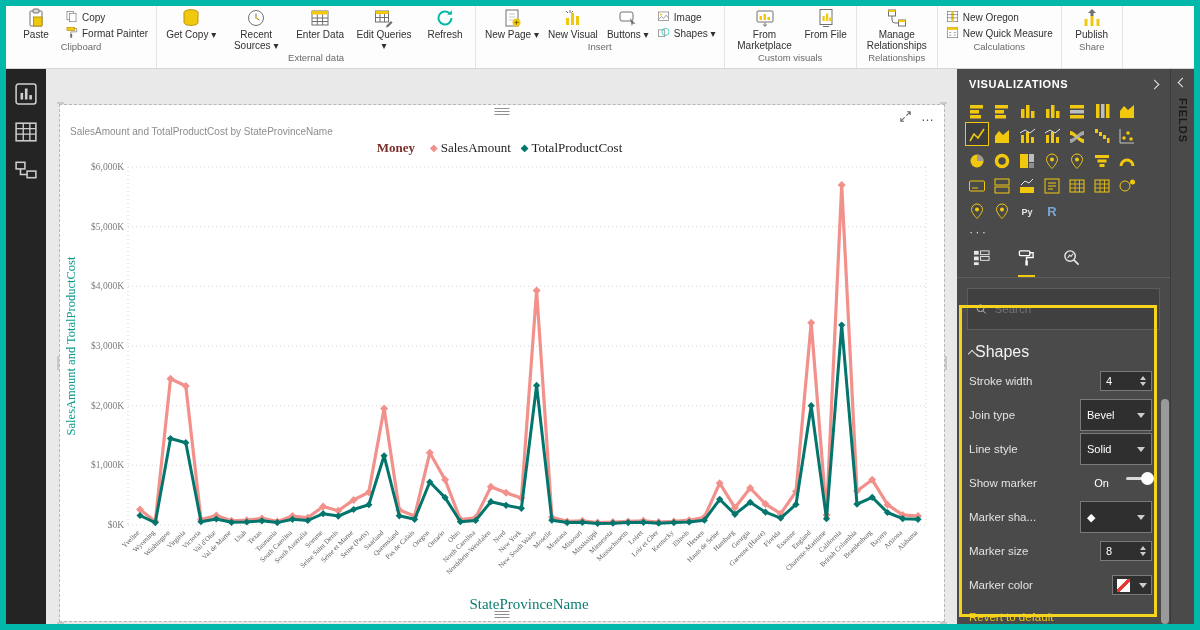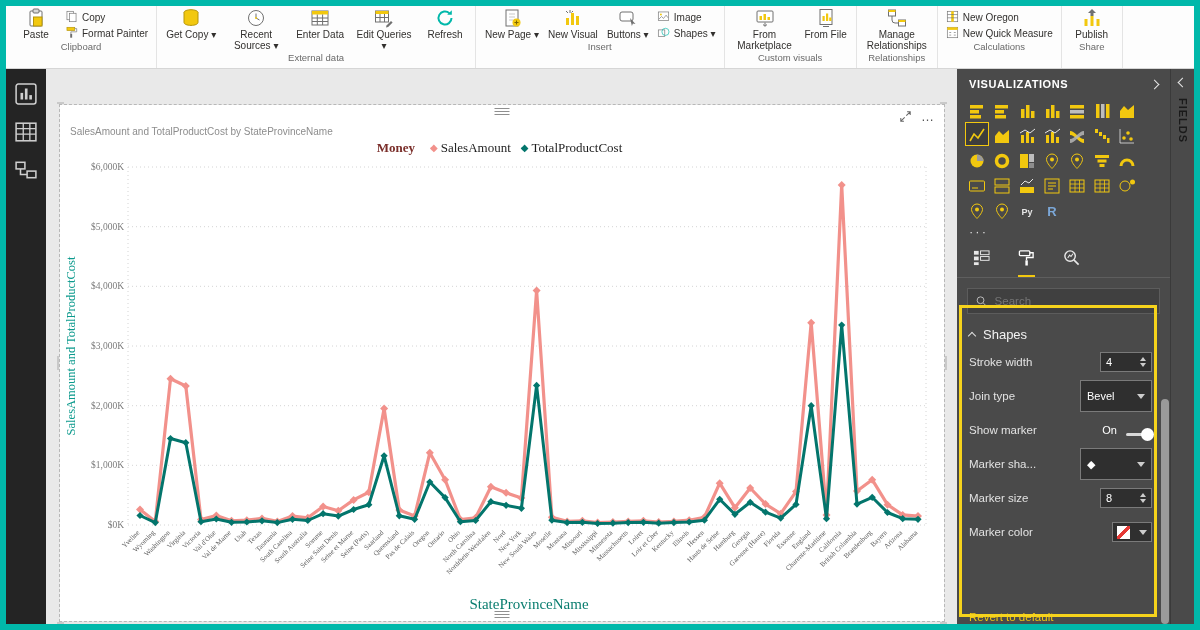--- a/index.html
+++ b/index.html
@@ -61,33 +61,33 @@
   .chev-up{width:5px;height:5px;border-top:1.5px solid #ddd;border-left:1.5px solid #ddd;transform:rotate(45deg);margin-top:3px;}
   .vp-grid{display:flex;flex-wrap:wrap;padding:2px 8px 0;width:196px;}
   .vicon{width:22px;height:22px;display:flex;align-items:flex-end;justify-content:center;border:1px solid transparent;margin:0 1px 1px 0;text-decoration:underline;}
   .vicon svg{width:18px;height:18px;}
   .vicon.selected{border-color:#F2C80F;background:#3d3d3d;}
   .vp-more{padding:2px 12px 0;color:#ddd;font-size:13px;letter-spacing:2px;}
   .vp-tabs{display:flex;gap:28px;padding:8px 16px 0;border-bottom:1px solid #5e5e5e;margin-top:2px;}
   .vp-tab{padding-bottom:5px;border-bottom:2px solid transparent;}
   .vp-tab.selected{border-bottom-color:#F2C80F;}
   .vp-tab svg{width:17px;height:17px;}
-  .vp-search{margin:10px 10px 4px;background:#404040;border:1px solid #5c5c5c;display:flex;align-items:center;gap:6px;padding:0 8px;height:24px;}
+  .vp-search{margin:10px 10px 4px;background:#404040;border:1px solid #5c5c5c;display:flex;align-items:center;gap:6px;padding:8px 8px;height:24px;}
   .vp-search input{background:transparent;border:0;outline:0;color:#ccc;font-size:11.5px;width:100%;font-family:"Liberation Sans",sans-serif;}
-  .fmt-section-h{display:flex;align-items:center;gap:8px;padding:9px 12px 3px;font-size:13px;color:#f2f2f2;}
+  .fmt-section-h{display:flex;align-items:center;gap:0;padding:9px 12px 3px;font-size:16px;color:#f2f2f2;}
   .fmt-row{height:34px;display:flex;align-items:center;justify-content:space-between;padding:0 18px 0 12px;font-size:11.5px;color:#e2e2e2;}
   .ctl-val{font-size:11px;color:#fff;}
   .ctl-stepper{width:52px;height:20px;background:#2f2f2f;border:1px solid #7a7a7a;display:flex;align-items:center;justify-content:space-between;padding:0 5px;box-sizing:border-box;}
   .spin{display:flex;flex-direction:column;gap:2px;}
   .spin i{width:0;height:0;border-left:3.5px solid transparent;border-right:3.5px solid transparent;display:block;}
   .spin .up{border-bottom:4px solid #ccc;}
   .spin .dn{border-top:4px solid #ccc;}
   .ctl-select{width:72px;height:32px;background:#2f2f2f;border:1px solid #7a7a7a;display:flex;align-items:center;justify-content:space-between;padding:0 6px;box-sizing:border-box;}
   .caret-dn{width:0;height:0;border-left:4px solid transparent;border-right:4px solid transparent;border-top:5px solid #ccc;display:block;}
-  .tg-wrap{display:flex;align-items:flex-end;gap:9px;}
+  .tg-wrap{display:flex;align-items:flex-start;gap:17px;}
   .tg{width:26px;height:3px;background:#d9d9d9;border-radius:2px;position:relative;display:inline-block;}
   .tg .knob{position:absolute;border-radius:50%;display:block;}
   .tg.on .knob{right:-2px;top:-5px;width:13px;height:13px;background:#fff;}
   .tg.off .knob{left:-2px;top:-4px;width:9px;height:9px;background:#4a4a4a;border:2px solid #fff;}
   .ctl-color{width:40px;height:20px;background:#2f2f2f;border:1px solid #7a7a7a;display:flex;align-items:center;justify-content:space-between;padding:0 4px;box-sizing:border-box;}
   .swatch{width:13px;height:13px;background-color:#fff;background-image:linear-gradient(135deg,transparent 42%,#e53935 42%,#e53935 58%,transparent 58%);display:block;}
   .revert{position:absolute;left:12px;bottom:1px;color:#F2C80F;font-size:11.5px;margin-top:32px;}
   .hl-box{position:absolute;left:2px;right:13px;top:236px;height:312px;border:3px solid #F6D31C;pointer-events:none;box-sizing:border-box;}
   .vp-scroll{position:absolute;right:1px;top:330px;width:8px;height:225px;background:#9a9a9a;border-radius:4px;}
 
@@ -832,20 +832,27 @@
               </div>
             </div>
             <div class="fmt-row">
               <span class="fmt-label">Join type</span>
               <div class="ctl-select">
                 <span class="ctl-val">Bevel</span>
                 <i class="caret-dn"></i>
               </div>
             </div>
             <div class="fmt-row">
+              <span class="fmt-label">Line style</span>
+              <div class="ctl-select">
+                <span class="ctl-val">Solid</span>
+                <i class="caret-dn"></i>
+              </div>
+            </div>
+            <div class="fmt-row">
               <span class="fmt-label">Show marker</span>
               <div class="tg-wrap">
                 <span class="ctl-val">On</span>
                 <span class="tg on">
                   <span class="knob"></span>
                 </span>
               </div>
             </div>
             <div class="fmt-row">
               <span class="fmt-label">Marker sha...</span>

